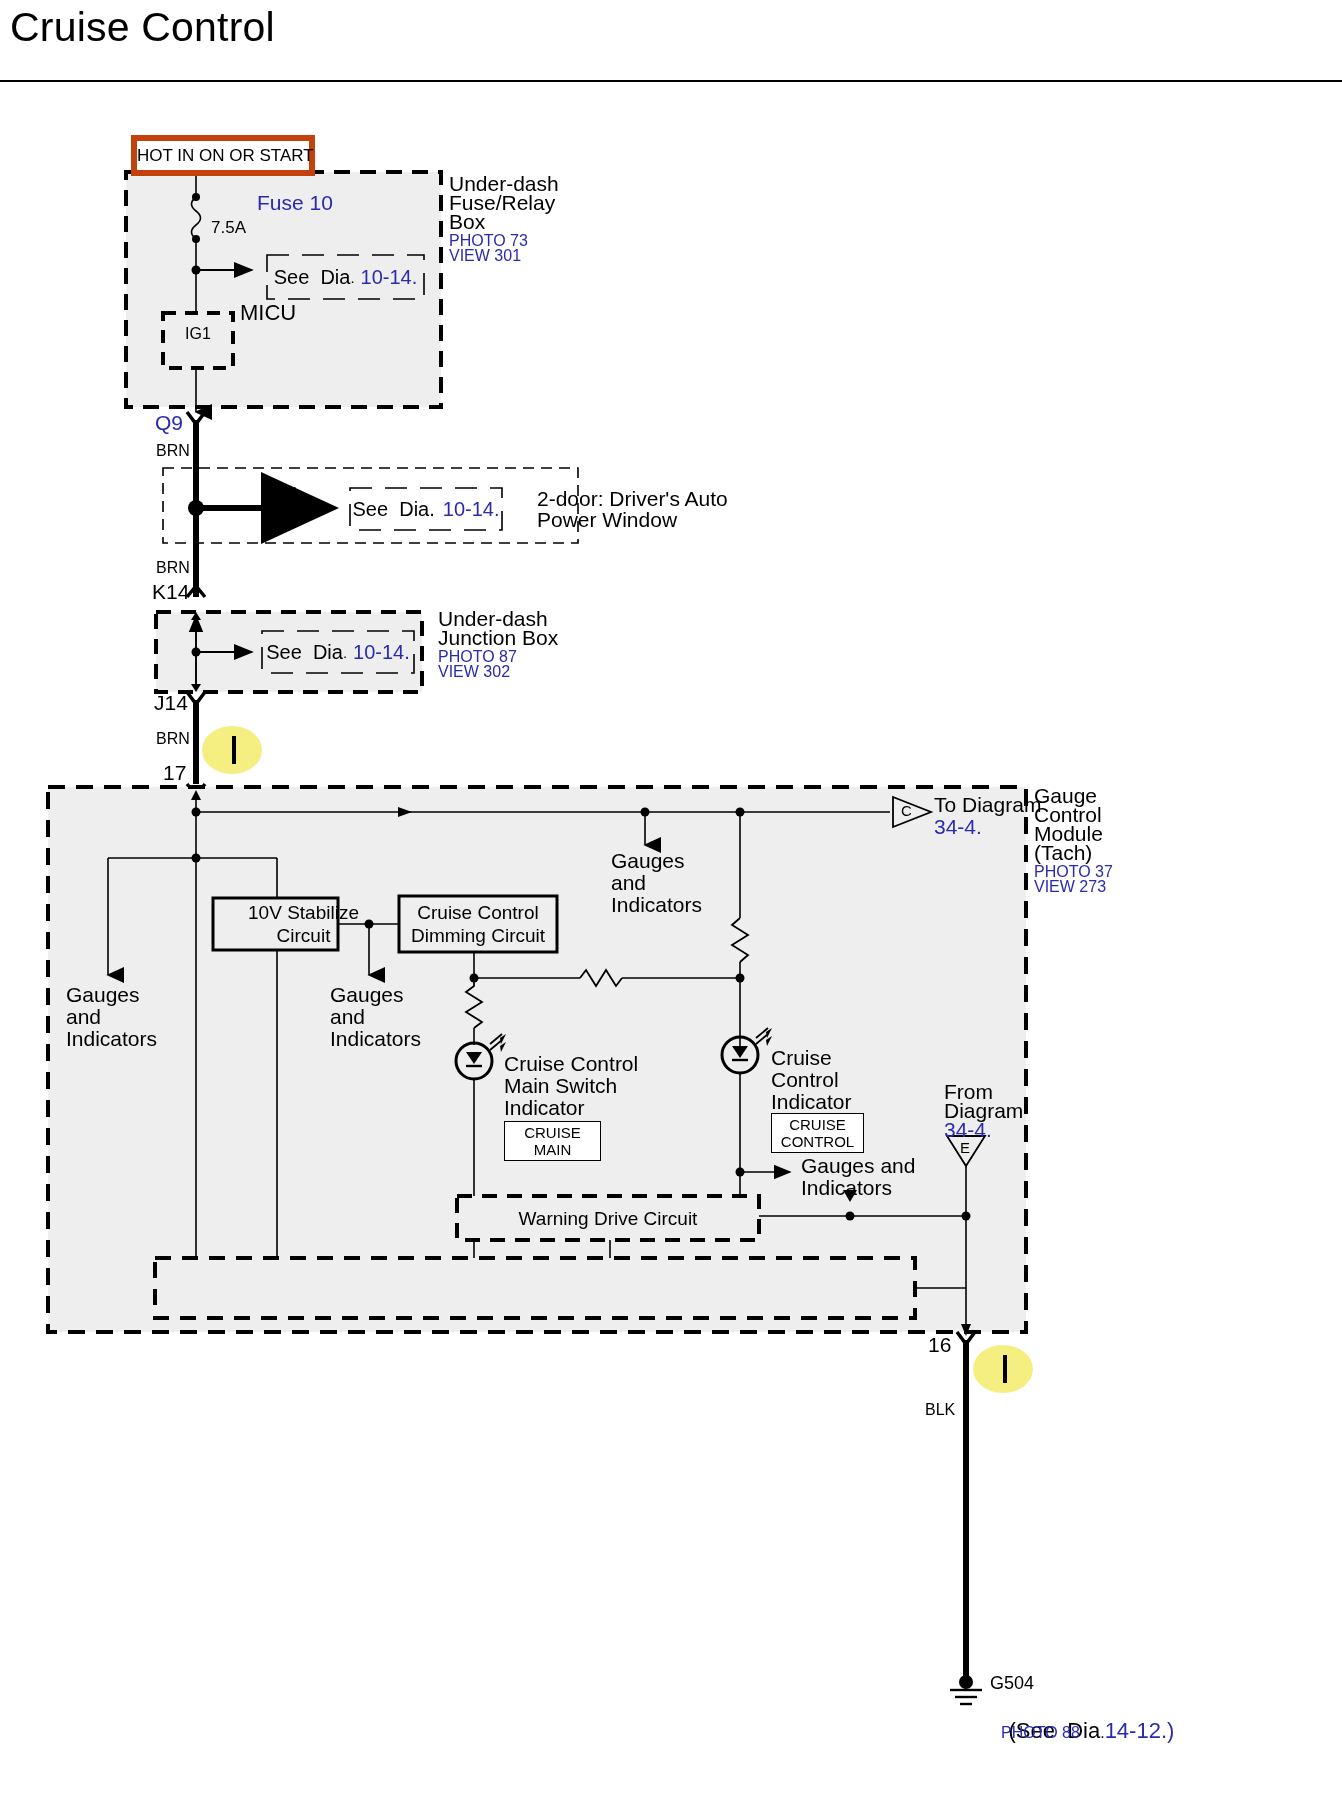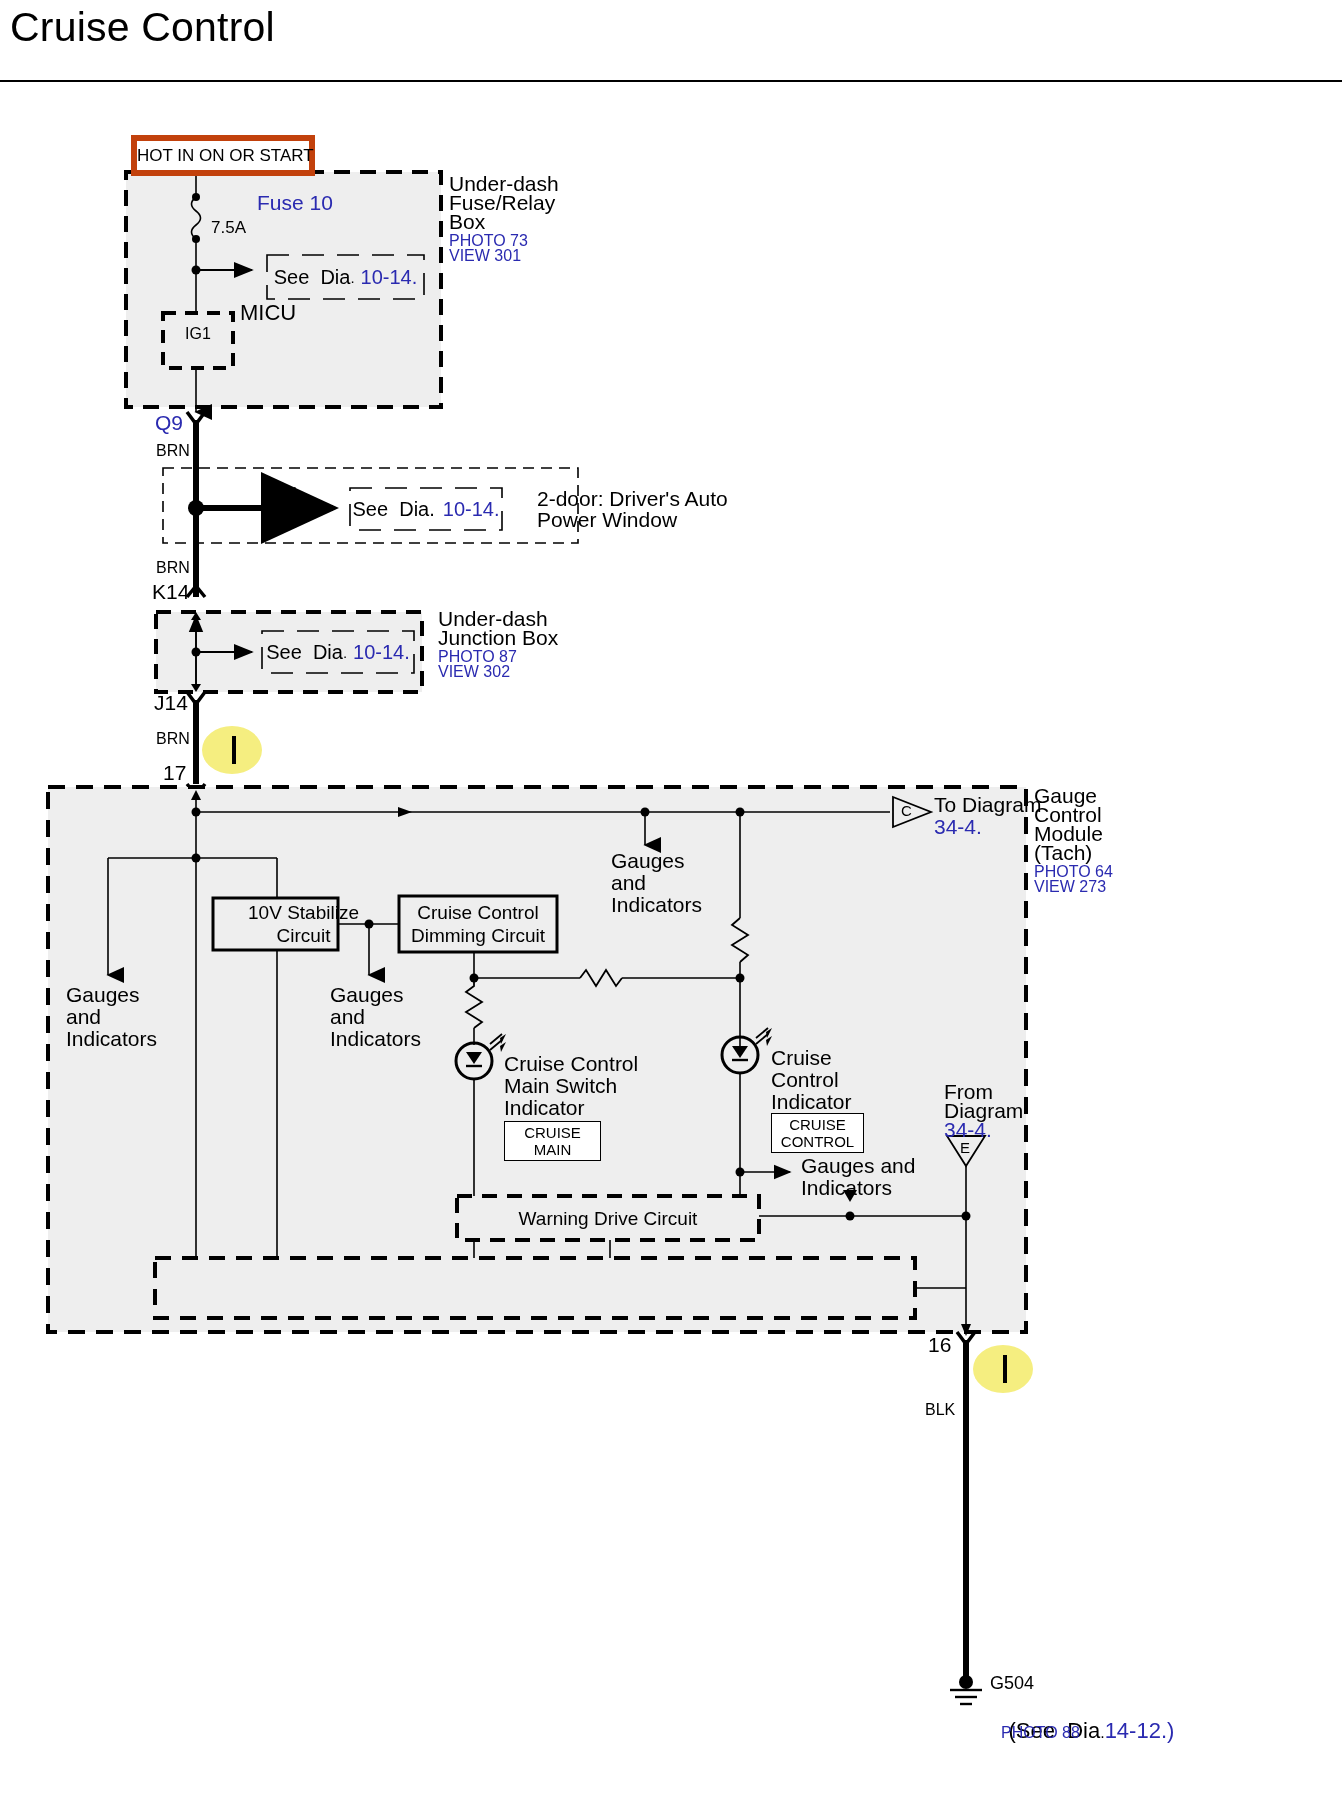--- a/index.html
+++ b/index.html
@@ -298,21 +298,21 @@
   <div class="lbl small blue" style="left:438px; top:663px;">VIEW 302</div>
 
   <div class="lbl" style="left:154px; top:692px; font-size:21px;">J14</div>
   <div class="lbl small" style="left:156px; top:730px;">BRN</div>
   <div class="lbl" style="left:163px; top:762px; font-size:21px;">17</div>
 
   <div class="lbl" style="left:1034px; top:785px; font-size:21px;">Gauge</div>
   <div class="lbl" style="left:1034px; top:804px; font-size:21px;">Control</div>
   <div class="lbl" style="left:1034px; top:823px; font-size:21px;">Module</div>
   <div class="lbl" style="left:1034px; top:842px; font-size:21px;">(Tach)</div>
-  <div class="lbl small blue" style="left:1034px; top:863px;">PHOTO 64</div>
+  <div class="lbl small blue" style="left:1034px; top:863px;">PHOTO 37</div>
   <div class="lbl small blue" style="left:1034px; top:878px;">VIEW 273</div>
 
   <div class="lbl tiny" style="left:901px; top:803px; font-size:15px;">C</div>
   <div class="lbl" style="left:934px; top:794px; font-size:21px;">To Diagram</div>
   <div class="lbl blue" style="left:934px; top:816px; font-size:21px;">34-4.</div>
 
   <div class="lbl" style="left:611px; top:850px; font-size:21px;">Gauges
 and
 Indicators</div>
 

